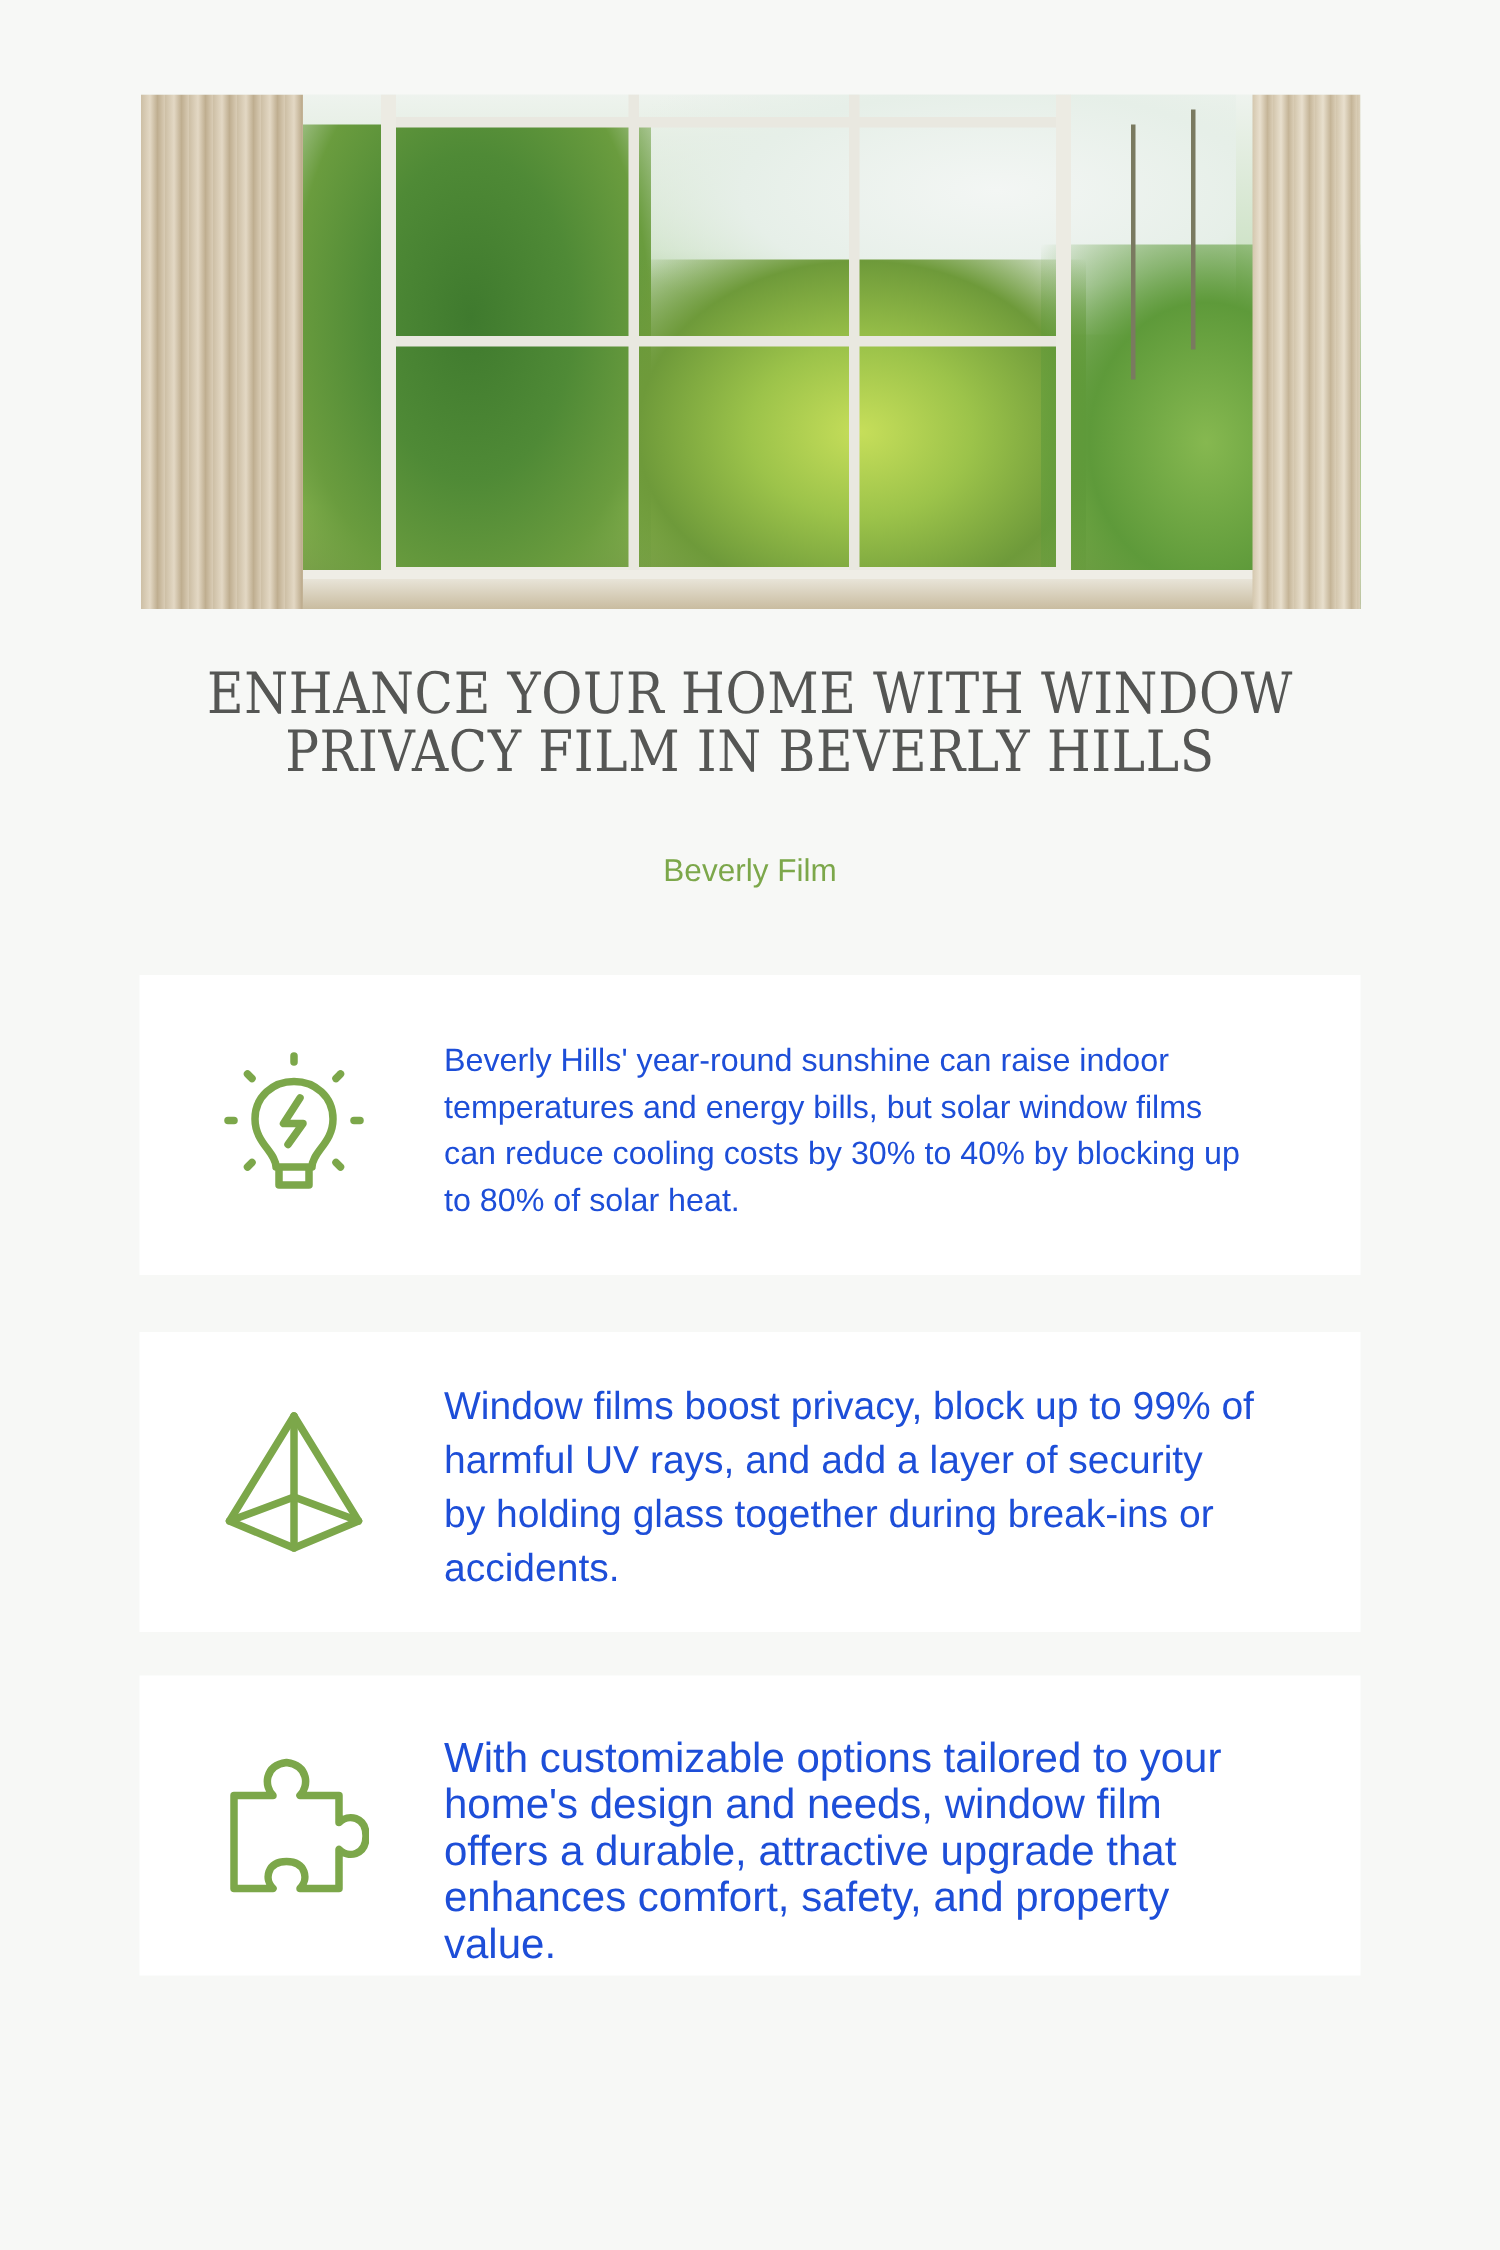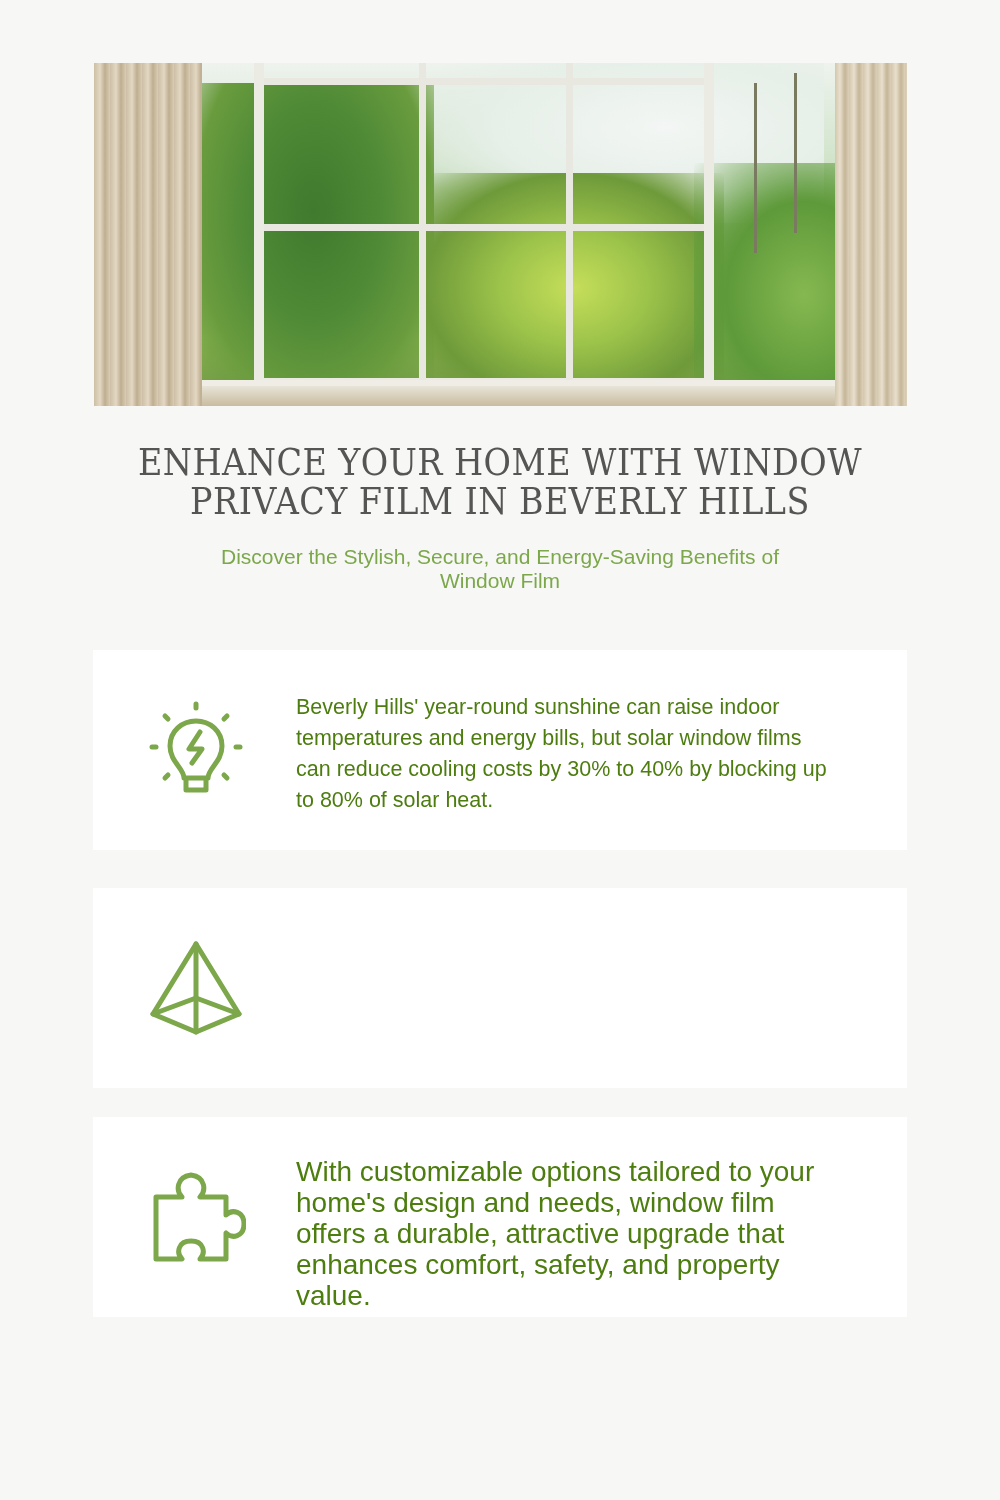--- a/index.html
+++ b/index.html
@@ -42,21 +42,21 @@
     font-family:"Liberation Sans", sans-serif; font-size:21px; line-height:24px; color:#7ca74a; margin:0;
   }
   .card {
     position:absolute; left:93px; width:814px; height:200px; background:#ffffff;
   }
   .card .icon {
     position:absolute; left:51px; top:50px; width:104px; height:100px;
     display:flex; align-items:center; justify-content:center;
   }
   .card .text {
-    position:absolute; left:203px; width:540px; color:#4d7c0f; margin:0;
+    position:absolute; left:203px; width:540px; color:#1d4ed8; margin:0;
     font-family:"Liberation Sans", sans-serif;
   }
   .c1 { top:650px; } .c2 { top:888px; } .c3 { top:1117px; }
   .c1 .text { top:42px; font-size:21.5px; line-height:31px; }
   .c2 .text { top:31px; font-size:26px; line-height:36px; }
   .c3 .text { top:39px; font-size:28px; line-height:31px; }
 </style>
 </head>
 <body>
 
@@ -77,22 +77,22 @@
   <div class="curtain-l"></div>
   <div class="curtain-r"></div>
 </div>
 
 <h1 class="title">
   <span>ENHANCE YOUR HOME WITH WINDOW</span><br>
   <span>PRIVACY FILM IN BEVERLY HILLS</span>
 </h1>
 
 <p class="subtitle">
-  <span>Discover the Stylish, Secure, and Energy-Saving Benefits of</span><br>
-  <span>Window Film</span>
+  <br>
+  <span>Beverly Film</span>
 </p>
 
 <div class="card c1">
   <div class="icon">
     <svg width="100" height="100" viewBox="0 0 100 100" fill="none" stroke="#7ca74a" stroke-width="5" stroke-linecap="round" stroke-linejoin="round">
       <line x1="50" y1="4" x2="50" y2="8"></line>
       <line x1="19" y1="16" x2="22" y2="19"></line>
       <line x1="81" y1="16" x2="78" y2="19"></line>
       <line x1="6" y1="47" x2="10" y2="47"></line>
       <line x1="90" y1="47" x2="94" y2="47"></line>
@@ -107,20 +107,21 @@
 </div>
 
 <div class="card c2">
   <div class="icon">
     <svg width="100" height="100" viewBox="0 0 100 100" fill="none" stroke="#7ca74a" stroke-width="5" stroke-linecap="round" stroke-linejoin="round">
       <path d="M50 6 L93 76 L50 94 L7 76 Z"></path>
       <line x1="50" y1="6" x2="50" y2="94"></line>
       <path d="M7 76 L50 60 L93 76"></path>
     </svg>
   </div>
+  <p class="text">Window films boost privacy, block up to 99% of harmful UV rays, and add a layer of security by holding glass together during break-ins or accidents.</p>
 </div>
 
 <div class="card c3">
   <div class="icon">
     <svg width="100" height="100" viewBox="0 0 100 100" fill="none" stroke="#7ca74a" stroke-width="5" stroke-linecap="round" stroke-linejoin="round">
       <path d="M10 30 L36 30 C30 24 30 10 45 8 C60 10 60 24 54 30 L80 30 L80 48 C86 42 98 44 98 57 C98 70 86 72 80 66 L80 92 L54 92 C60 86 58 74 45 74 C32 74 30 86 36 92 L10 92 Z"></path>
     </svg>
   </div>
   <p class="text">With customizable options tailored to your home's design and needs, window film offers a durable, attractive upgrade that enhances comfort, safety, and property value.</p>
 </div>

